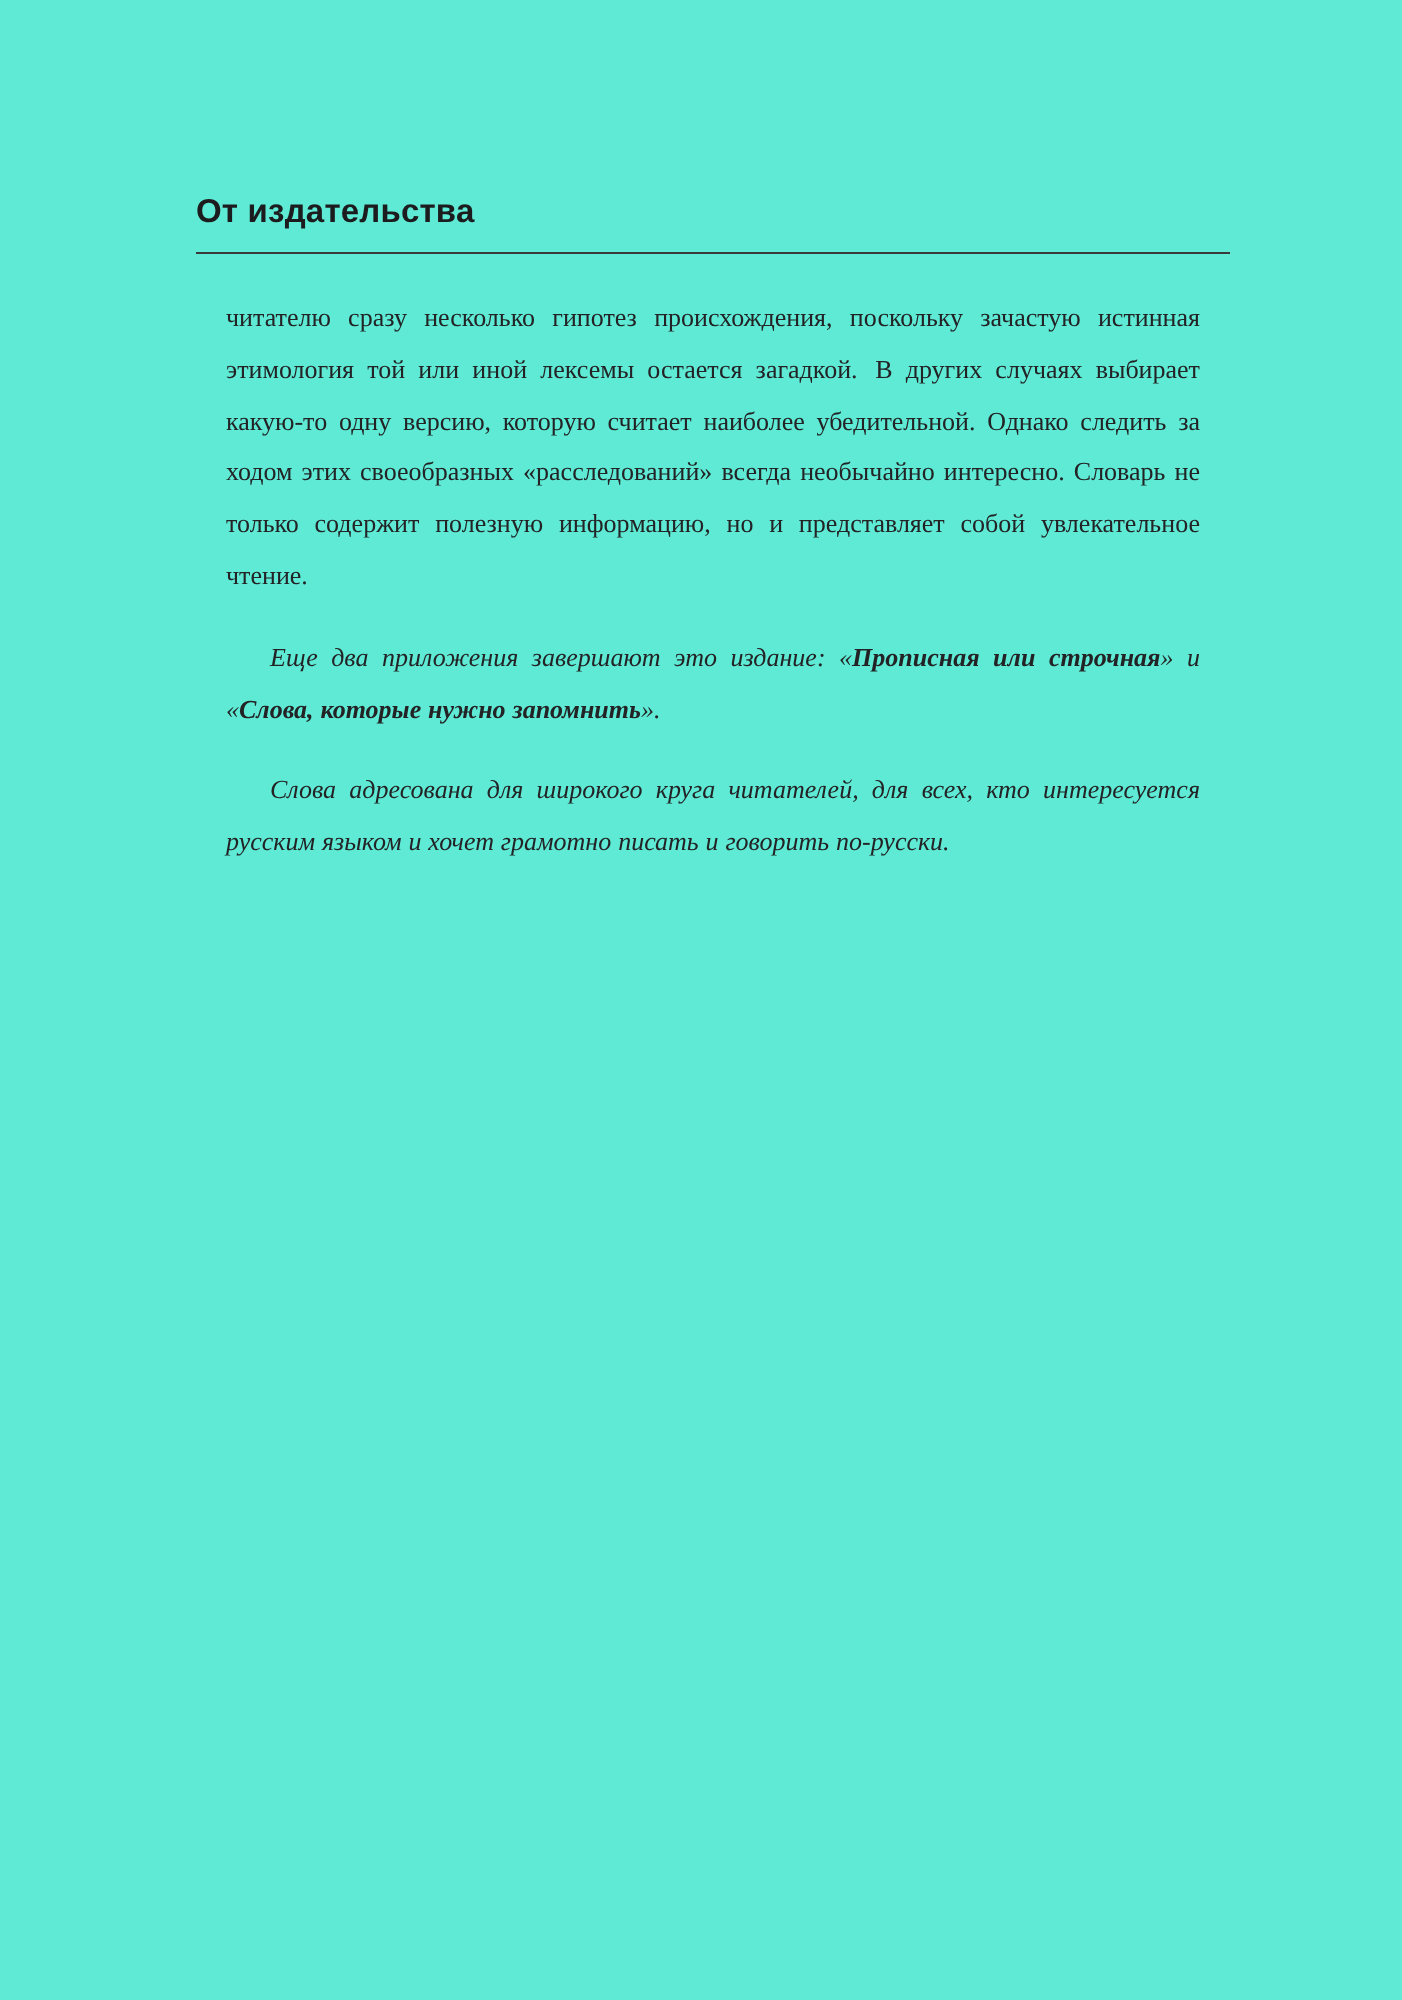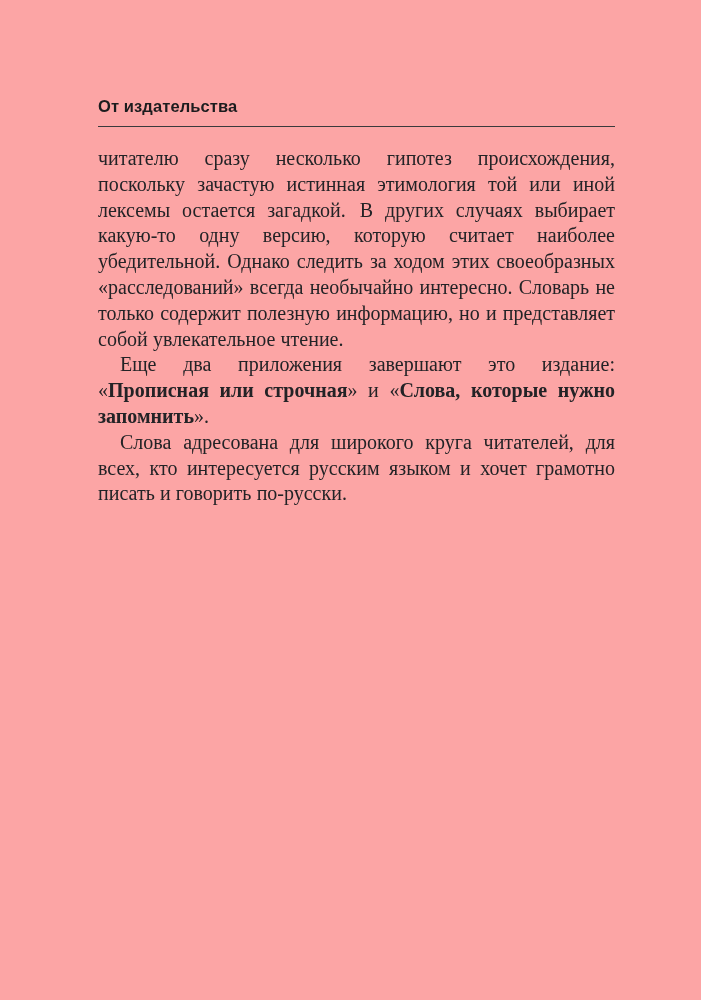--- a/index.html
+++ b/index.html
@@ -16,21 +16,21 @@
     font-family: "Liberation Serif", "DejaVu Serif", serif;
     -webkit-font-smoothing: antialiased;
   }
 
   .page {
     position: absolute;
     left: 0;
     top: 0;
     width: 701px;
     height: 1000px;
-    background: #fca5a5;
+    background: #5eead4;
   }
 
   .content-column {
     position: absolute;
     left: 98px;
     top: 95px;
     width: 517px;
   }
 
   
@@ -54,33 +54,34 @@
     padding: 0;
   }
 
   
   .body-text {
     margin-top: 19px;
   }
 
   .body-paragraph {
     font-family: "Liberation Serif", "DejaVu Serif", serif;
-    font-size: 20px;
+    font-size: 13px;
     line-height: 25.8px;
     color: #232326;
     text-align: justify;
     text-justify: inter-word;
-    margin: 0;
+    margin: 15px;
     padding: 0;
     hyphens: none;
     word-spacing: 0.2px;
   }
 
   .body-paragraph.indented {
     text-indent: 22px;
+    font-style: italic;
   }
 
   .body-paragraph.continued {
     text-indent: 0;
   }
 
   .bold-title {
     font-weight: bold;
   }
 

